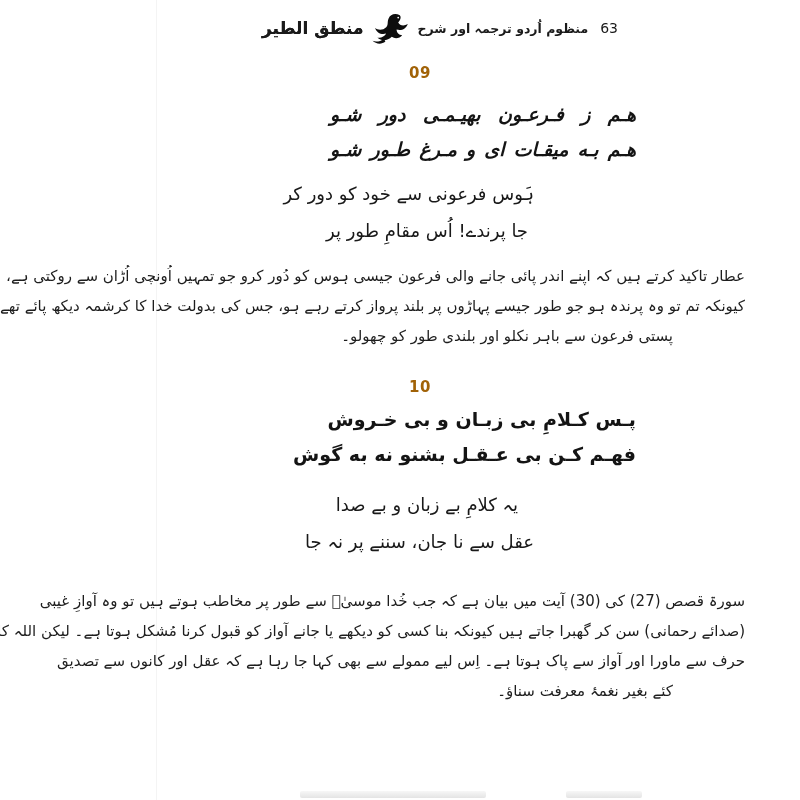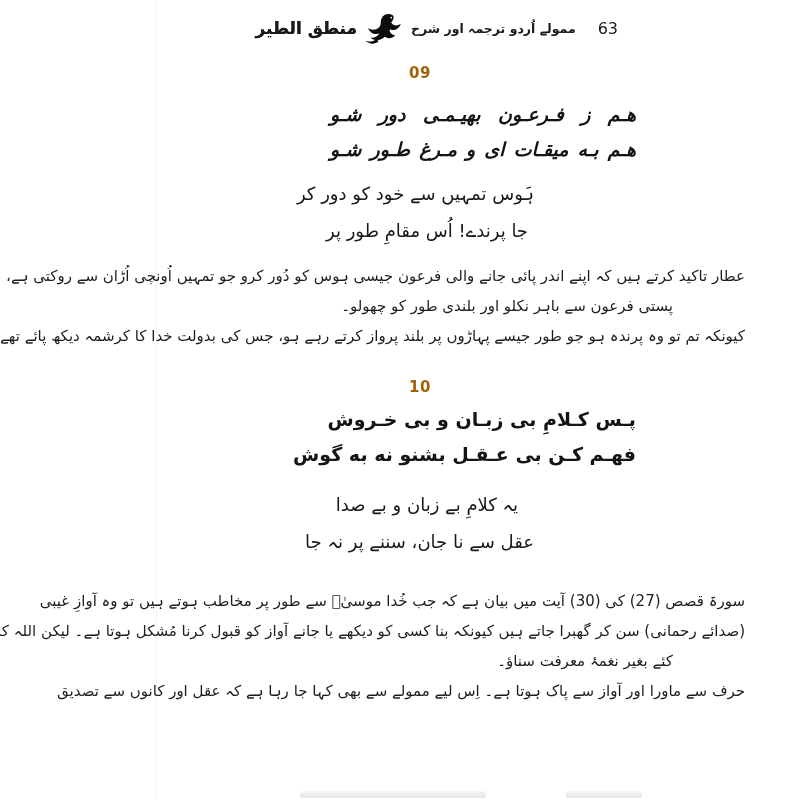--- a/index.html
+++ b/index.html
@@ -6,21 +6,21 @@
   .canvas{
     position:relative;width:800px;height:800px;background:#ffffff;
     font-family:"DejaVu Sans",sans-serif;color:#1a1a1a;overflow:hidden;margin:0 auto;
   }
   .page-edge{position:absolute;left:156px;top:0;width:1px;height:800px;background:#f4f4f4;}
   
   .hdr{position:absolute;top:12px;right:182px;display:flex;align-items:center;gap:7px;direction:ltr;}
   .hdr-title{font-weight:900;font-size:17px;text-shadow:0 0 .6px #1a1a1a;direction:rtl;}
   .hdr-bird svg{display:block;}
   .hdr-sub{font-weight:700;font-size:12.5px;direction:rtl;letter-spacing:-0.2px;}
-  .hdr-num{font-size:16px;margin-left:15px;}
+  .hdr-num{font-size:14px;margin-left:5px;}
   
   .sec-num{position:absolute;left:200px;width:440px;text-align:center;
     font-weight:700;font-size:15px;letter-spacing:.5px;color:#a16207;}
   .sec-num.s09{top:64px;} .sec-num.s10{top:378px;}
   
   .couplet{position:absolute;left:330px;width:306px;direction:rtl;
     font-weight:700;font-size:19px;color:#141414;}
   .c-line{line-height:35px;white-space:nowrap;text-align:justify;text-align-last:justify;}
   .couplet.c09{top:97px;font-style:italic;} .couplet.c10{top:402px;}
   
@@ -48,57 +48,57 @@
 
   <header class="hdr">
     <span class="hdr-title">منطق الطیر</span>
     <span class="hdr-bird">
       <svg width="40" height="32" viewBox="0 0 50 40" aria-hidden="true">
         <path fill="#0d0d0d" d="M36 4 C30 1 24 3 22 8 C20 12 22 16 19 19 C15 23 9 23 5 20 C7 26 13 29 19 27 C17 31 12 33 8 32 C13 37 21 36 26 31 C30 34 36 33 39 29 C35 29 32 26 32 22 C38 24 44 21 46 15 C41 18 36 17 34 13 C37 10 38 6 36 4 Z"></path>
         <path fill="#0d0d0d" d="M16 33 C12 37 6 38 2 36 C6 40 13 41 18 37 Z"></path>
         <circle cx="34" cy="7" r="1.1" fill="#ffffff"></circle>
       </svg>
     </span>
-    <span class="hdr-sub">ممولے اُردو ترجمہ اور شرح</span>
+    <span class="hdr-sub">منظوم اُردو ترجمہ اور شرح</span>
     <span class="hdr-num">63</span>
   </header>
 
   <div class="sec-num s09">09</div>
 
   <div class="couplet c09">
     <div class="c-line">هـم ز فـرعـون بهیـمـی دور شـو</div>
     <div class="c-line">هـم بـه میقـات ای و مـرغ طـور شـو</div>
   </div>
 
   <div class="verse v09">
-    <div class="v-line">ہَوس تمہیں سے خود کو دور کر</div>
+    <div class="v-line">ہَوس فرعونی سے خود کو دور کر</div>
     <div class="v-line">جا پرندے! اُس مقامِ طور پر</div>
   </div>
 
   <div class="prose p1">
     <div class="p-line">عطار تاکید کرتے ہیں کہ اپنے اندر پائی جانے والی فرعون جیسی ہوس کو دُور کرو جو تمہیں اُونچی اُڑان سے روکتی ہے،</div>
+    <div class="p-line">کیونکہ تم تو وہ پرندہ ہو جو طور جیسے پہاڑوں پر بلند پرواز کرتے رہے ہو، جس کی بدولت خدا کا کرشمہ دیکھ پائے تھے۔</div>
     <div class="p-line p-last">پستی فرعون سے باہر نکلو اور بلندی طور کو چھولو۔</div>
-    <div class="p-line">کیونکہ تم تو وہ پرندہ ہو جو طور جیسے پہاڑوں پر بلند پرواز کرتے رہے ہو، جس کی بدولت خدا کا کرشمہ دیکھ پائے تھے۔</div>
   </div>
 
   <div class="sec-num s10">10</div>
 
   <div class="couplet c10">
     <div class="c-line">پـس کـلامِ بی زبـان و بی خـروش</div>
     <div class="c-line">فهـم کـن بی عـقـل بشنو نه به گوش</div>
   </div>
 
   <div class="verse v10">
     <div class="v-line">یہ کلامِ بے زبان و بے صدا</div>
     <div class="v-line">عقل سے نا جان، سننے پر نہ جا</div>
   </div>
 
   <div class="prose p2">
     <div class="p-line">سورۃ قصص (27) کی (30) آیت میں بیان ہے کہ جب خُدا موسیٰؑ سے طور پر مخاطب ہوتے ہیں تو وہ آوازِ غیبی</div>
     <div class="p-line">(صدائے رحمانی) سن کر گھبرا جاتے ہیں کیونکہ بنا کسی کو دیکھے یا جانے آواز کو قبول کرنا مُشکل ہوتا ہے۔ لیکن اللہ کا کلام</div>
+    <div class="p-line">حرف سے ماورا اور آواز سے پاک ہوتا ہے۔ اِس لیے ممولے سے بھی کہا جا رہا ہے کہ عقل اور کانوں سے تصدیق</div>
     <div class="p-line p-last">کئے بغیر نغمۂ معرفت سناؤ۔</div>
-    <div class="p-line">حرف سے ماورا اور آواز سے پاک ہوتا ہے۔ اِس لیے ممولے سے بھی کہا جا رہا ہے کہ عقل اور کانوں سے تصدیق</div>
   </div>
 
   <div class="bar l"></div>
   <div class="bar r"></div>
 
 </div>
 
 </body></html>

